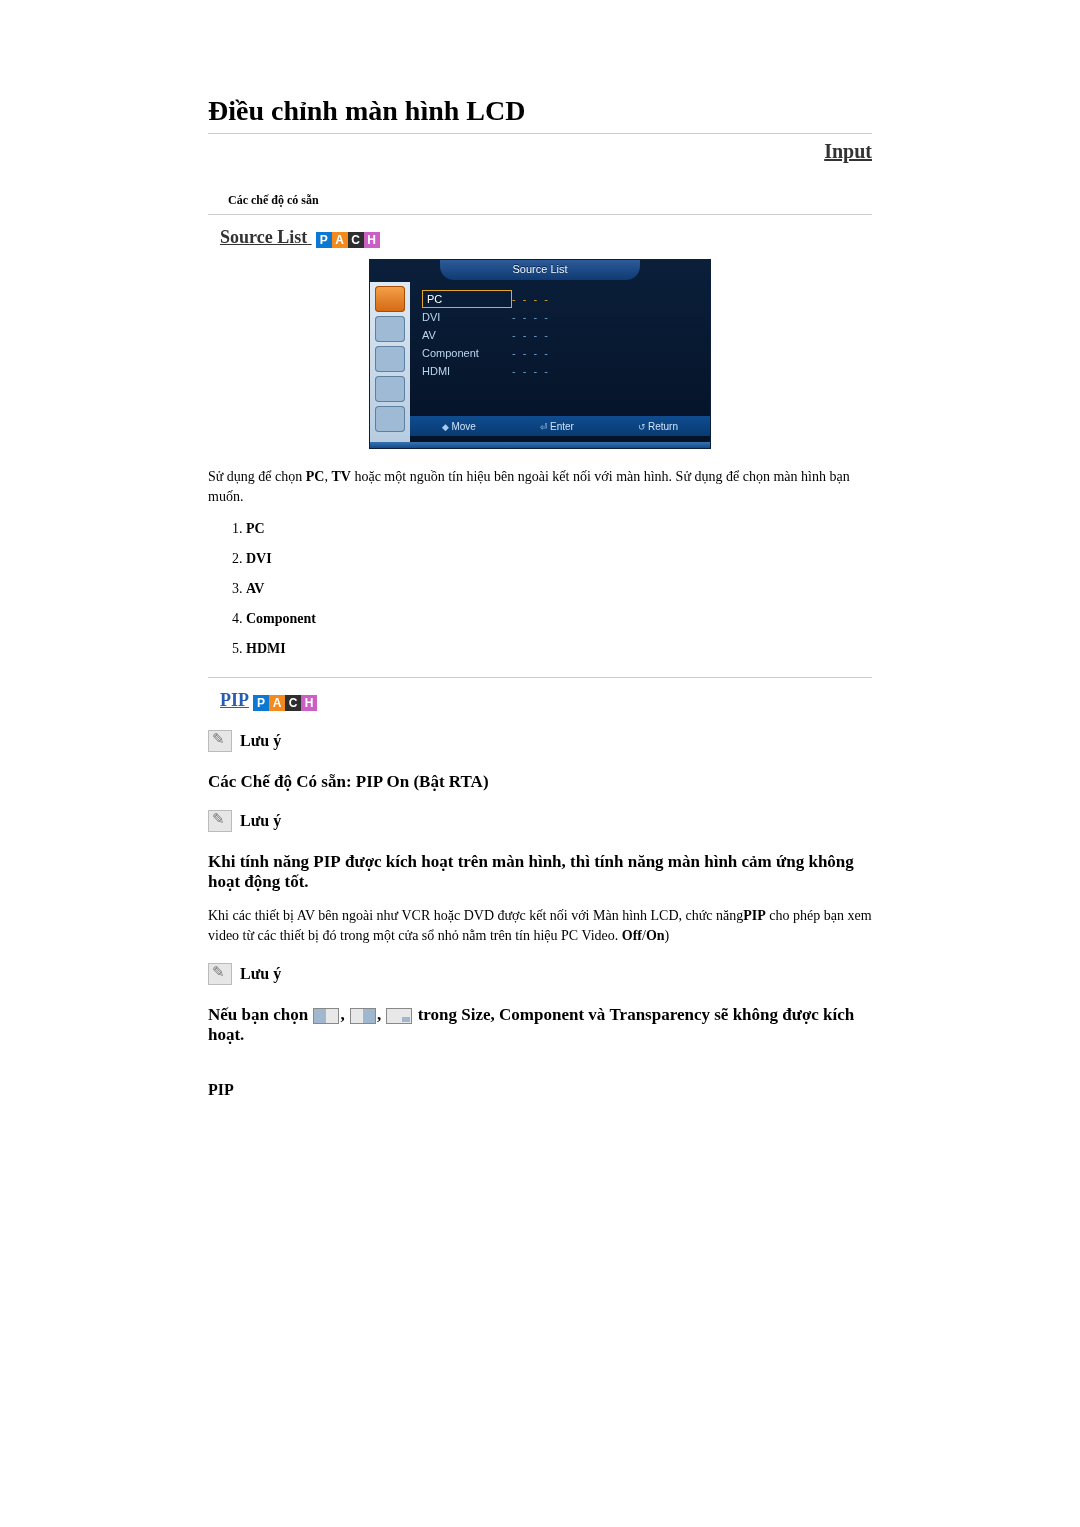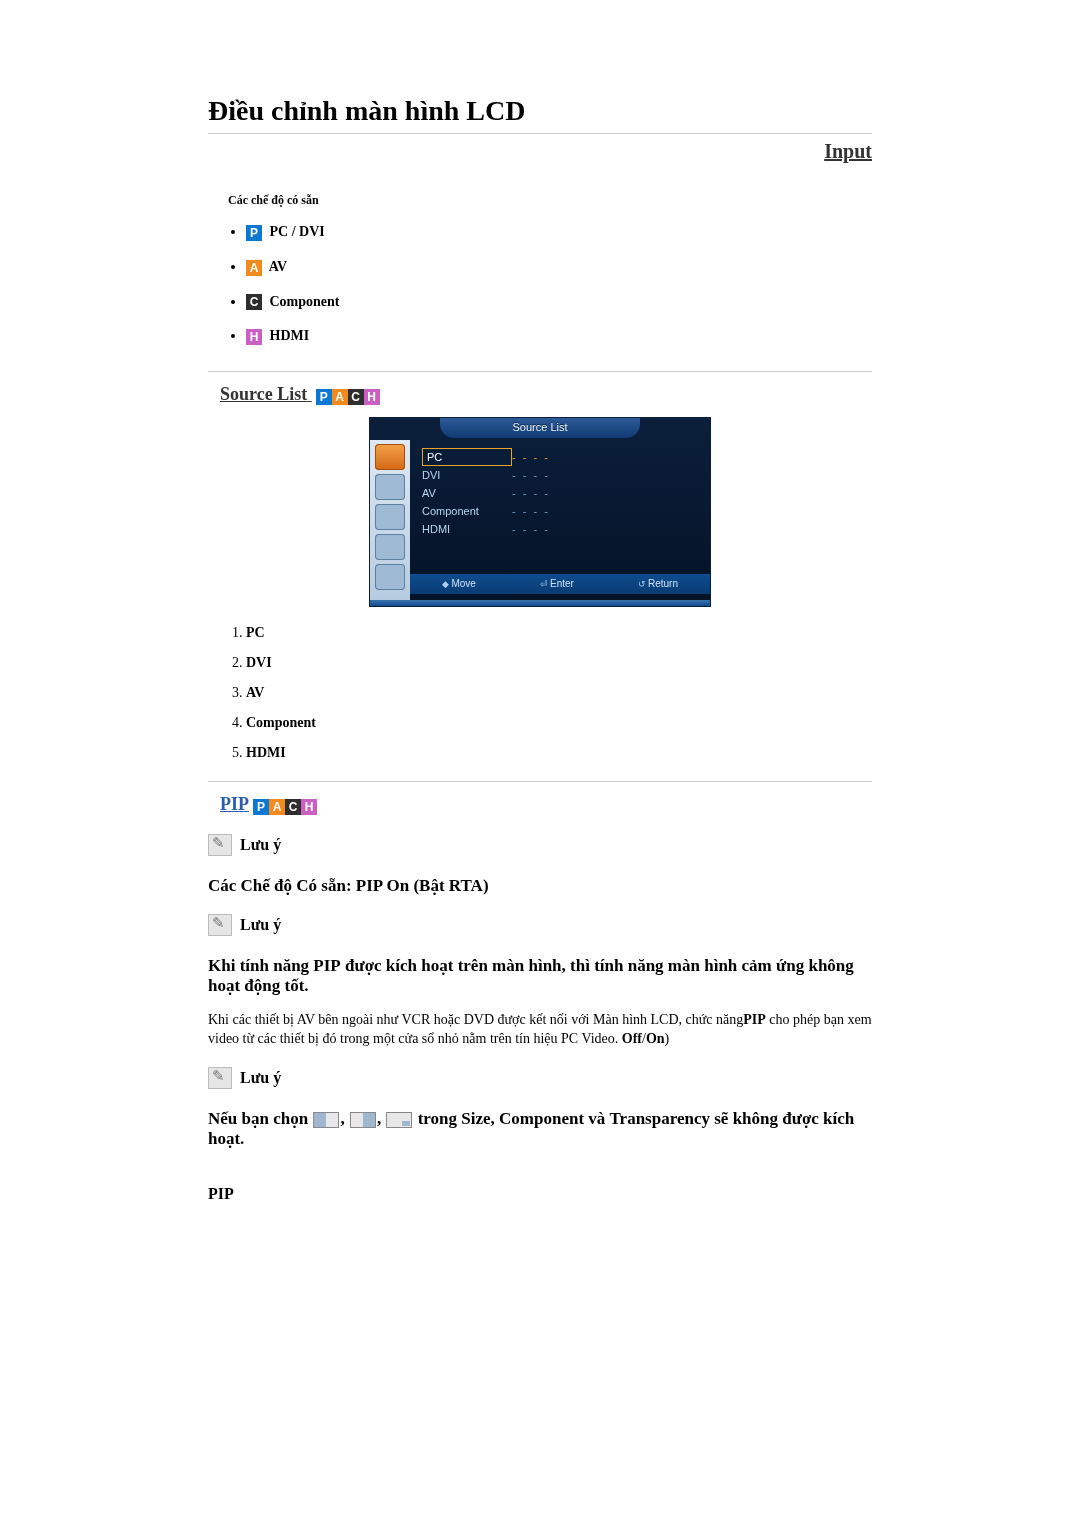--- a/index.html
+++ b/index.html
@@ -255,38 +255,20 @@
 <body>
 
 <div class="page">
 
   <h1 class="page-title">Điều chỉnh màn hình LCD</h1>
   <hr class="rule">
   <div class="right-title">Input</div>
 
   <div class="indent small-bold">Các chế độ có sẵn</div>
 
-  <ul class="mode-list">
-    <li>
-      <span class="letter-badge bP">P</span>
-      <span>PC / DVI</span>
-    </li>
-    <li>
-      <span class="letter-badge bA">A</span>
-      <span>AV</span>
-    </li>
-    <li>
-      <span class="letter-badge bC">C</span>
-      <span>Component</span>
-    </li>
-    <li>
-      <span class="letter-badge bH">H</span>
-      <span>HDMI</span>
-    </li>
-  </ul>
 
   <hr class="rule">
 
   <h2 class="section-title">
     <span>Source List</span>
     <span class="badge-row">
       <span class="letter-badge bP">P</span><span class="letter-badge bA">A</span><span class="letter-badge bC">C</span><span class="letter-badge bH">H</span>
     </span>
   </h2>
 
@@ -326,20 +308,23 @@
       </div>
       <div class="osd-foot">
         <span>Move</span>
         <span class="enter">Enter</span>
         <span class="ret">Return</span>
       </div>
     </div>
     <div class="osd-bottom-bar"></div>
   </div>
 
+  <p class="para">
+    <span>Sử dụng để chọn </span><b>PC</b><span>, </span><b>TV</b><span> hoặc một nguồn tín hiệu bên ngoài kết nối với màn hình. Sử dụng để chọn màn hình bạn muốn.</span>
+  </p>
 
   <ol class="num-list">
     <li><b>PC</b></li>
     <li><b>DVI</b></li>
     <li><b>AV</b></li>
     <li><b>Component</b></li>
     <li><b>HDMI</b></li>
   </ol>
 
   <hr class="rule">

